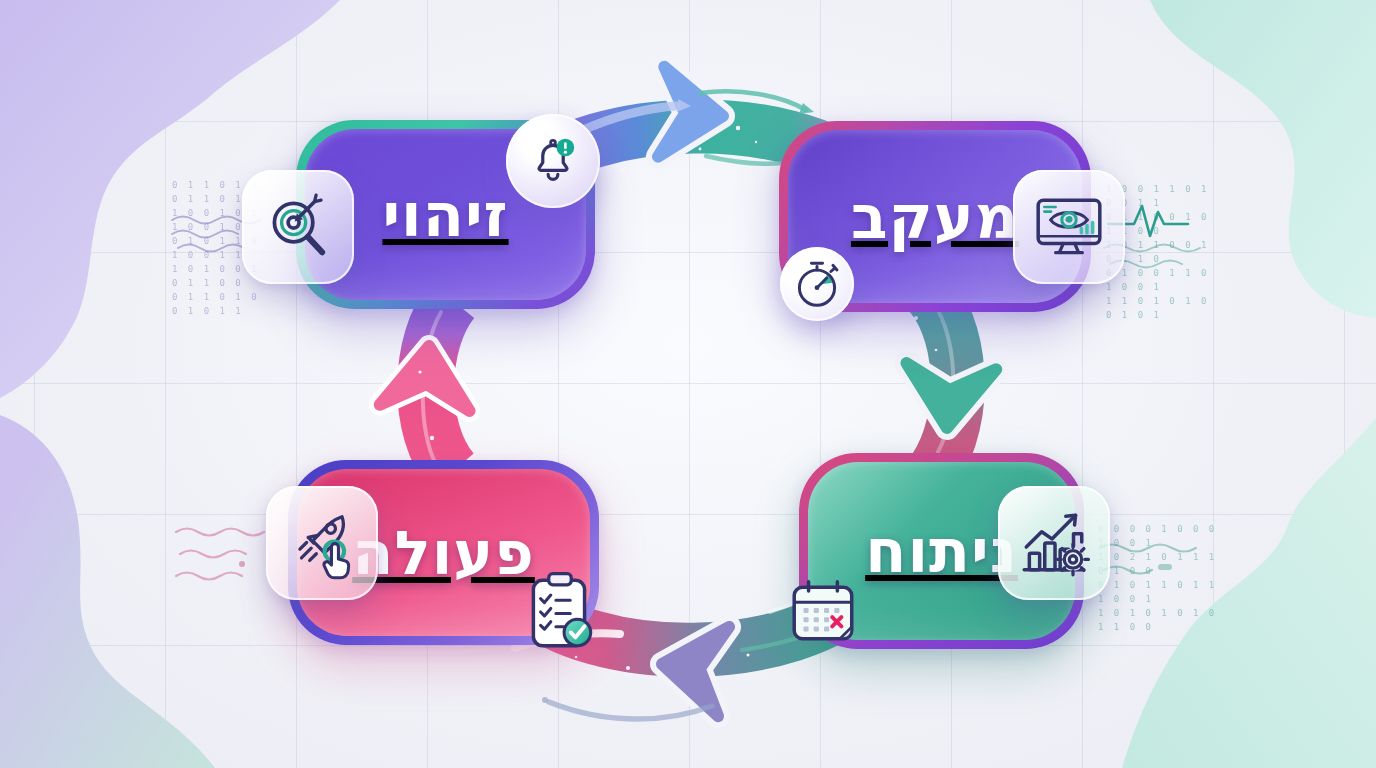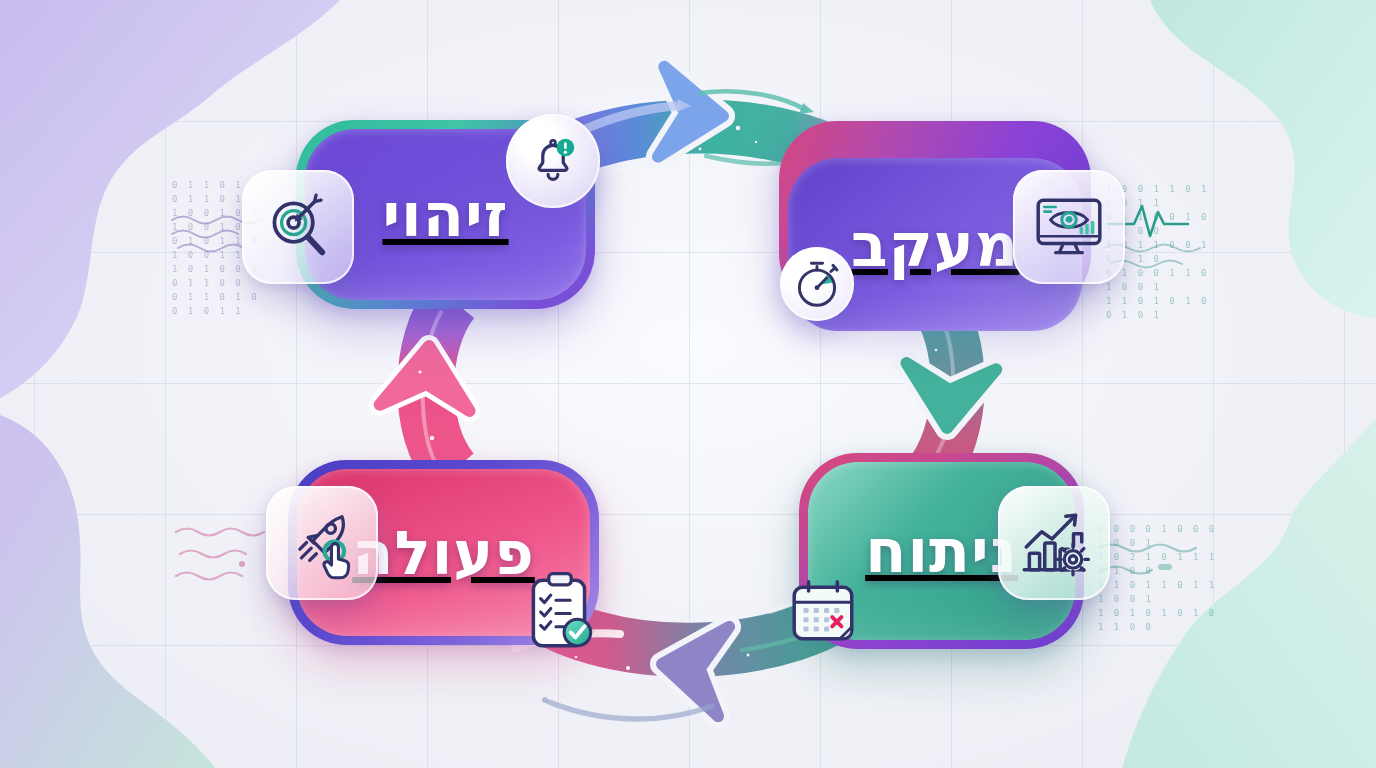--- a/index.html
+++ b/index.html
@@ -30,21 +30,21 @@
     box-shadow:inset 0 2px 10px rgba(255,255,255,.22), inset 0 -26px 40px -18px rgba(255,255,255,.16);text-decoration:underline;}
   .stage-label{color:#fff;font-weight:700;font-size:60px;letter-spacing:1px;
     text-shadow:0 3px 9px rgba(40,20,90,.35);}
   .st-identify{left:296px;top:120px;width:299px;height:189px;
     background:linear-gradient(140deg,#2fbc9c 0%,#3fc4a6 32%,#5a7fd0 62%,#7a4fd8 88%);
     box-shadow:0 20px 45px rgba(100,75,190,.30),0 6px 16px rgba(100,75,190,.18);}
   .st-identify .stage-inner{background:linear-gradient(150deg,#6c49d6 8%,#6f50da 45%,#8565e6 95%);}
   .st-track{left:779px;top:121px;width:312px;height:191px;
     background:linear-gradient(115deg,#d6477e 0%,#b04ab0 30%,#8a42d6 62%,#6e3fd2 100%);
     box-shadow:0 20px 45px rgba(100,75,190,.30),0 6px 16px rgba(100,75,190,.18);}
-  .st-track .stage-inner{background:linear-gradient(140deg,#6443cc 5%,#7c5de0 55%,#9a82ea 100%);margin-top:28px;}
+  .st-track .stage-inner{background:linear-gradient(140deg,#6443cc 5%,#7c5de0 55%,#9a82ea 100%);}
   .st-analyze{left:799px;top:453px;width:285px;height:196px;
     background:linear-gradient(155deg,#d8487e 0%,#c04898 30%,#8a42d0 70%,#6c3fd0 100%);
     box-shadow:0 20px 45px rgba(60,140,125,.32),0 6px 16px rgba(90,70,170,.18);}
   .st-analyze .stage-inner{background:linear-gradient(135deg,#8bd8c4 0%,#45b29a 38%,#2f9e86 100%);}
   .st-act{left:288px;top:460px;width:311px;height:185px;
     background:linear-gradient(135deg,#4a3fc4 0%,#5a48d0 40%,#7e62da 70%,#a78fe8 100%);
     box-shadow:0 20px 45px rgba(210,70,130,.28),0 6px 16px rgba(100,75,190,.18);}
   .st-act .stage-inner{background:linear-gradient(160deg,#de3a71 10%,#ef568b 55%,#f47fa8 95%);}
 
   

